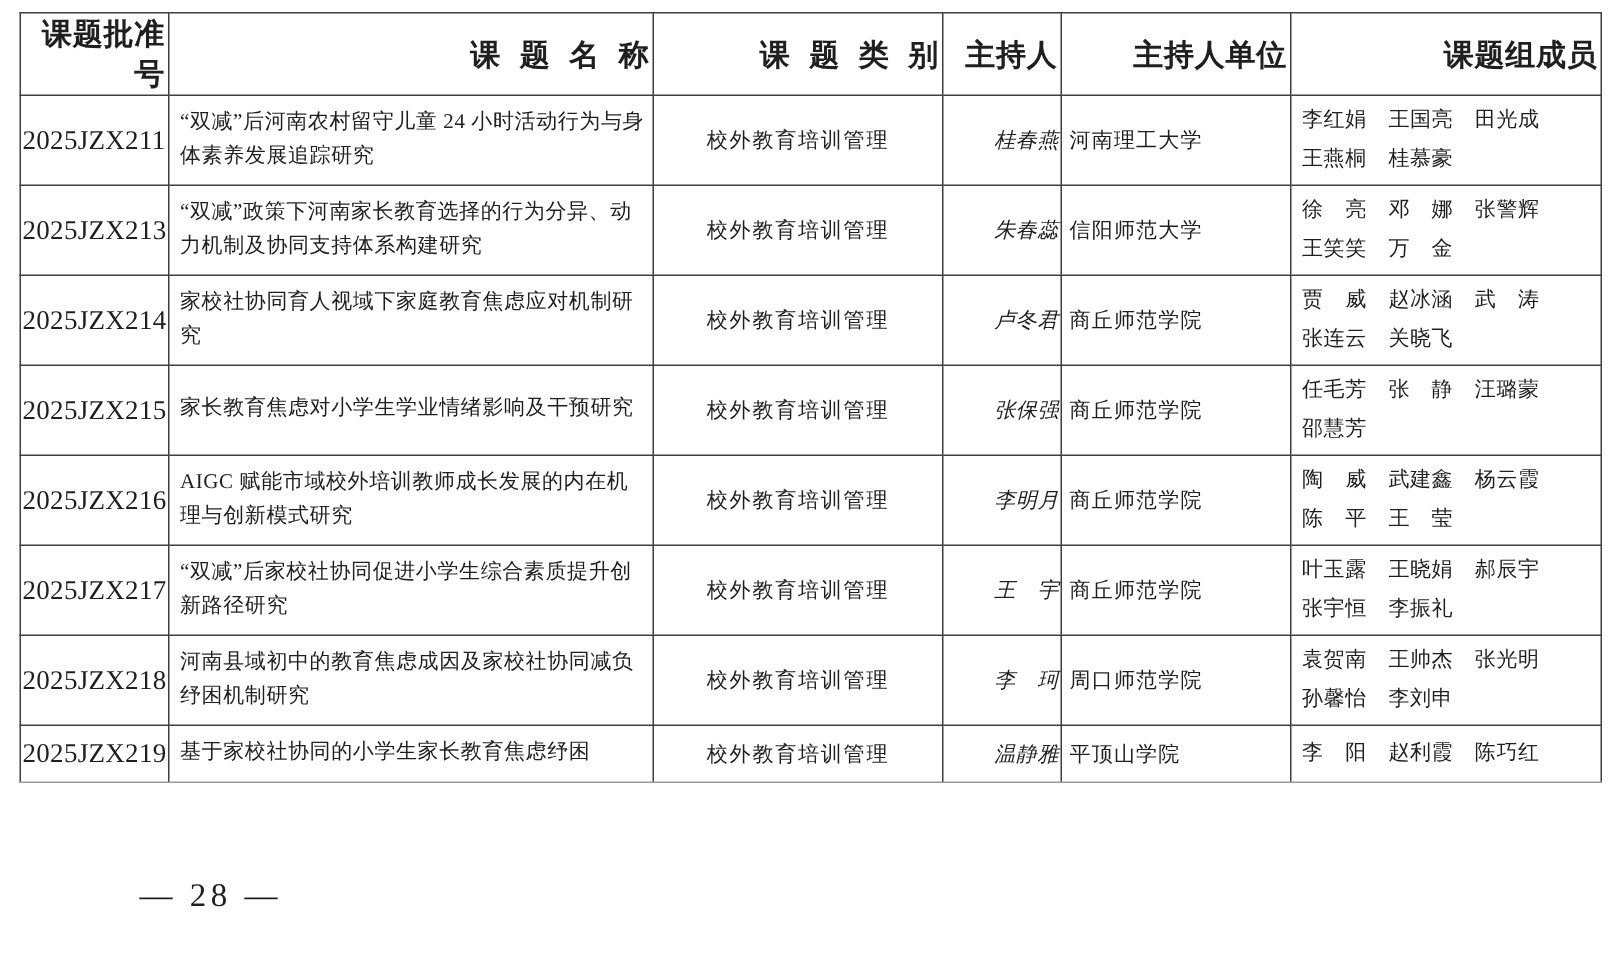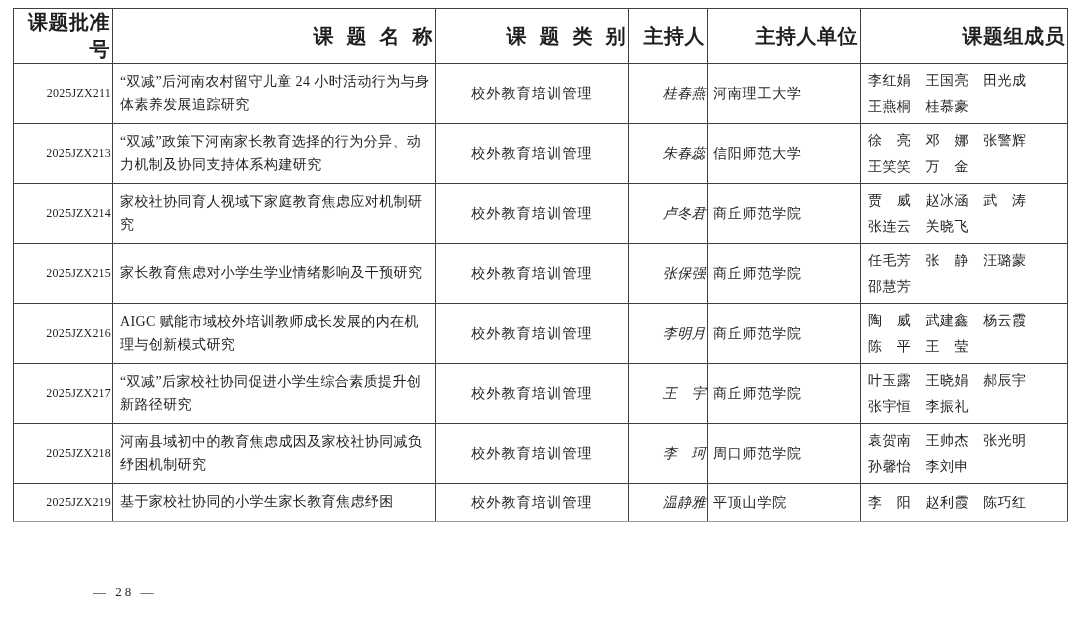--- a/index.html
+++ b/index.html
@@ -30,34 +30,34 @@
     font-weight: bold;
     text-align: right;
     padding: 0 2px;
     letter-spacing: 0.5px;
     font-family: Liberation Mono, monospace;
   }
   .approval-table tr.body-row { height: 60px; }
   .approval-table tr.last-row { height: 38px; }
   .approval-table td { font-size: 14px; letter-spacing: 0.4px; }
 
-  td.cell-id { text-align: right; font-size: 12px; letter-spacing: 0.2px; }
+  td.cell-id { text-align: left; font-size: 18px; letter-spacing: 0.2px; }
   td.cell-name { text-align: left; padding: 2px 4px 2px 7px; line-height: 1.62; margin-left: 28px; }
   td.cell-category { text-align: center; letter-spacing: 1.2px; }
   td.cell-leader { text-align: right; font-style: italic; }
   td.cell-unit { text-align: left; padding-left: 5px; letter-spacing: 0.8px; }
   td.cell-members {
     text-align: left; padding: 2px 2px 2px 7px;
     white-space: pre-wrap; line-height: 1.85;
   }
 
   .page-number {
     position: absolute;
     left: 93px; top: 584px;
-    font-size: 13px;
+    font-size: 22px;
     letter-spacing: 3px;
     color: #1f1f1f;
   }
 </style>
 </head>
 <body>
 
 <div class="page">
   <table class="approval-table">
     <colgroup>

